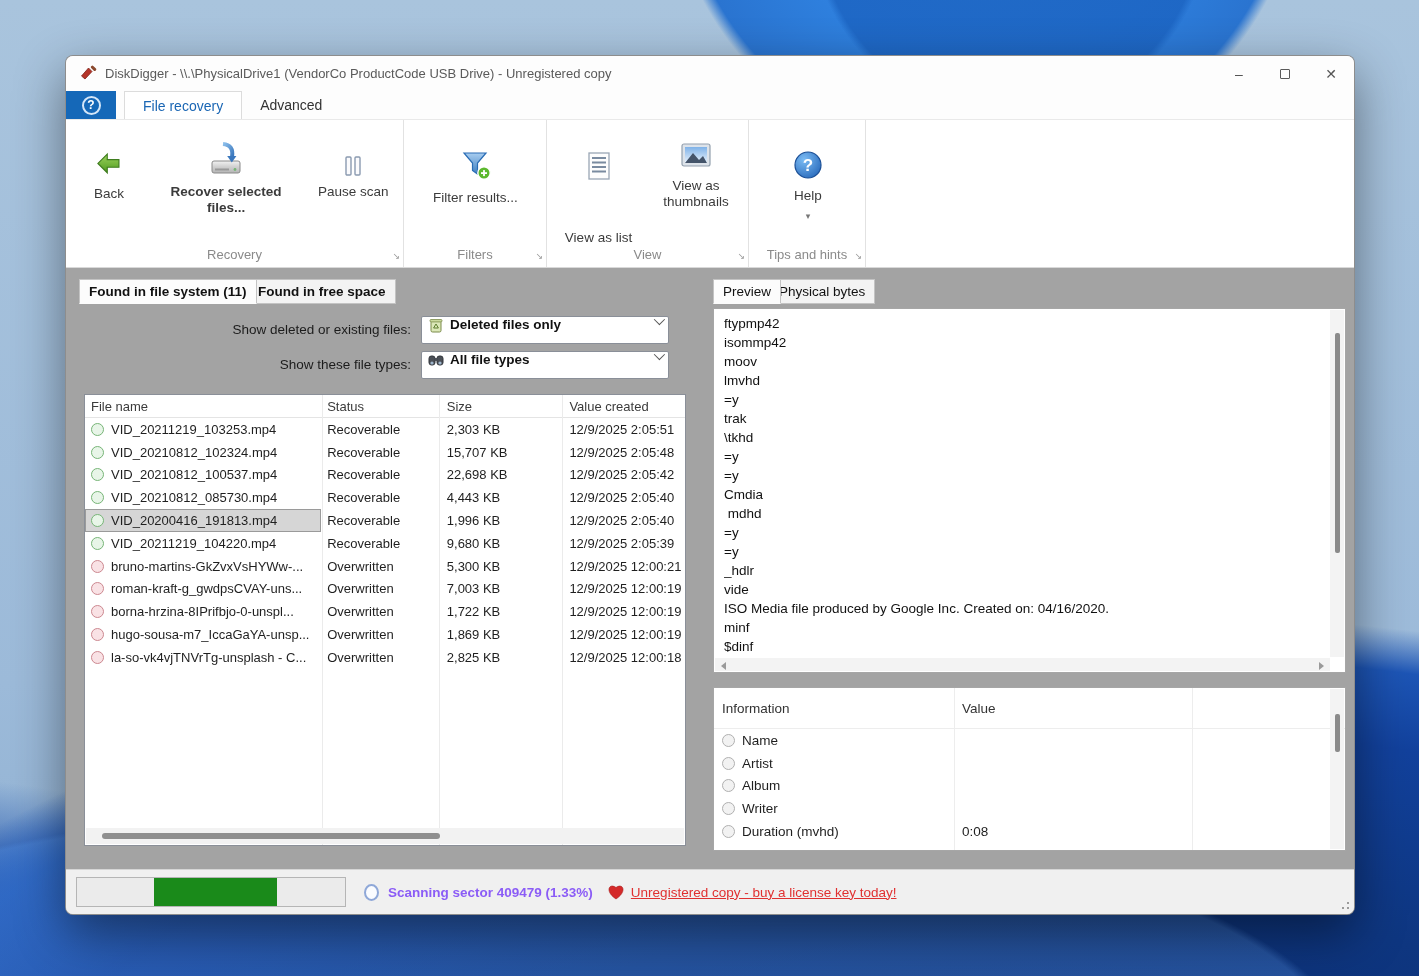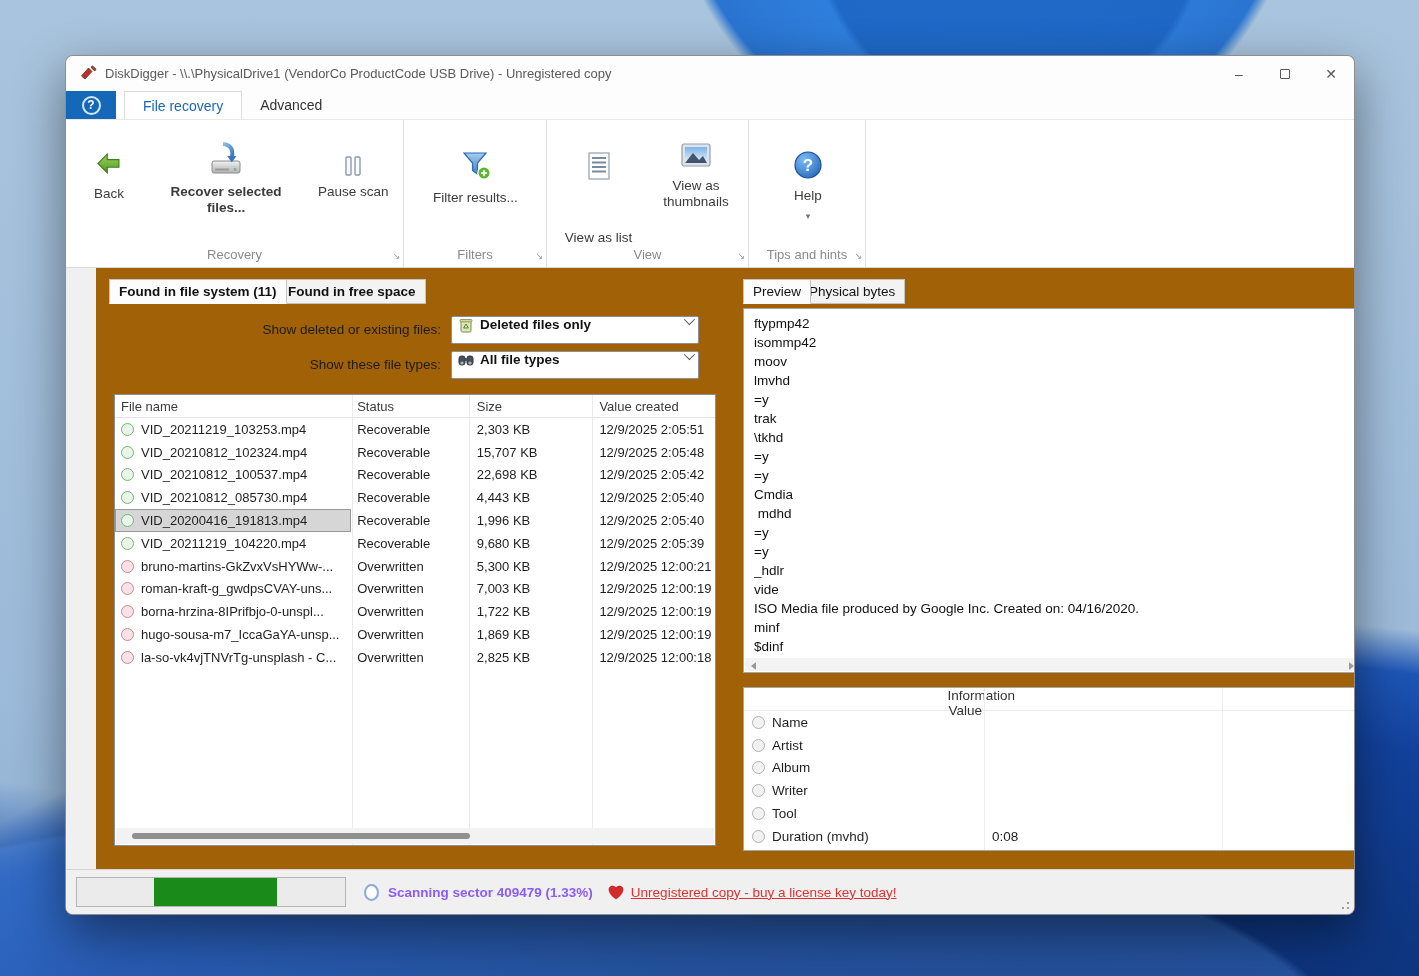--- a/index.html
+++ b/index.html
@@ -52,21 +52,21 @@
   .g-rest{ flex:1; border-right:none;}
   .b-back{ width:70px; margin-left:8px;}
   .b-recover{ width:125px; margin-left:20px;}
   .b-pause{ width:100px; margin-left:15px; padding-top:36px;}
   .b-filter{ width:125px; margin-left:9px;}
   .b-viewlist{ width:95px; margin-left:4px; padding-top:32px;gap:40px;}
   .b-viewthumbs{ width:100px;}
   .b-help{ width:90px; margin-left:14px;}
   .help-arrow{ font-size:9px; color:#777; margin-top:4px;}
   
-  .content{ flex:1; position:relative; background:#a16207;margin-left:30px;}
+  .content{ flex:1; position:relative; background:#a3a3a3;}
   .ptab{ position:absolute; top:11px; height:25px; display:flex; align-items:center; padding:0 9px; font-size:13.5px; color:#111; border:1px solid #c3c3c3; background:#f3f3f3;}
   .ptab.active{ background:#fcfcfc; border-bottom:1px solid #fcfcfc; z-index:2;}
   .ptab.bold{ font-weight:bold;}
   .flabel{ position:absolute; width:300px; text-align:right; font-size:13.5px; color:#1c1c1c;}
   .combo{ position:absolute; left:355px; width:248px; height:28px; background:#fff; border:1px solid #8a8f98; border-radius:2px; display:flex; align-items:flex-start; padding:0 6px; font-size:13.5px; font-weight:bold; color:#111;}
   .combo .cic{ margin-right:6px; flex:none;}
   .combo .chev{ margin-left:auto; width:8px; height:8px; border-right:1.6px solid #555; border-bottom:1.6px solid #555; transform:rotate(45deg) translateY(-2px);}
   
   .ftable{ position:absolute; left:18px; top:126px; width:602px; height:452px; background:#fff; border:1px solid #8a8f98;}
   .colsep{ position:absolute; top:0; bottom:0; width:1px; background:#ebebeb;}
@@ -93,21 +93,21 @@
   .pbox{ position:absolute; left:647px; top:40px; width:633px; height:365px; background:#fff; border:1px solid #a6a6a6; overflow:hidden;}
   .plines{ position:absolute; left:10px; top:5px; right:30px; bottom:16px; overflow:hidden;}
   .pline{ font-size:13.5px; color:#111; line-height:19px; white-space:pre;}
   .vscroll{ position:absolute; right:1px; top:1px; bottom:15px; width:14px; background:#f3f3f3;}
   .vthumb{ position:absolute; left:4.5px; width:5px; border-radius:2px; background:#8a8a8a;}
   .pbox .hbar{ position:absolute; left:1px; right:15px; bottom:1px; height:13px; background:#f3f3f3; }
   .arrow-l{ position:absolute; left:6px; top:3.5px; width:0; height:0; border-top:4px solid transparent; border-bottom:4px solid transparent; border-right:5px solid #9a9a9a;}
   .arrow-r{ position:absolute; right:6px; top:3.5px; width:0; height:0; border-top:4px solid transparent; border-bottom:4px solid transparent; border-left:5px solid #9a9a9a;}
   
   .itable{ position:absolute; left:647px; top:419px; width:633px; height:164px; background:#fff; border:1px solid #a6a6a6; overflow:hidden;}
-  .ihead{ display:flex; height:23px; align-items:center; font-size:13.5px; color:#333; border-bottom:1px solid #ededed;flex-direction:column;}
+  .ihead{ display:flex; height:41px; align-items:center; font-size:13.5px; color:#333; border-bottom:1px solid #ededed;}
   .ih1{ width:240px; padding-left:8px;}
   .ih2{ width:238px; padding-left:8px;}
   .irow{ display:flex; height:22.8px; align-items:center; font-size:13.5px; color:#1f1f1f;}
   .ic1{ width:240px; padding-left:8px; display:flex; align-items:center;}
   .ic2{ width:238px; padding-left:8px;}
   .isep{ position:absolute; top:0; bottom:0; width:1px; background:#ededed;}
   
   .statusbar{ height:45px; flex:none; background:#f0f0f0; border-top:1px solid #d5d5d5; display:flex; align-items:center; padding-left:10px; position:relative;}
   .progress{ width:270px; height:30px; background:#ebebeb; border:1px solid #b5b5b5; position:relative; overflow:hidden; flex:none;}
   .pblock{ position:absolute; left:77px; top:0; bottom:0; width:123px; background:#1a8a1a;}
@@ -496,27 +496,20 @@
           <div class="irow">
             <div class="ic1">
               <span class="dot gray"></span>
               <span>Writer</span>
             </div>
             <div class="ic2"></div>
           </div>
           <div class="irow">
             <div class="ic1">
               <span class="dot gray"></span>
-              <span>Tool</span>
-            </div>
-            <div class="ic2"></div>
-          </div>
-          <div class="irow">
-            <div class="ic1">
-              <span class="dot gray"></span>
               <span>Duration (mvhd)</span>
             </div>
             <div class="ic2">0:08</div>
           </div>
         </div>
       <div class="vscroll" style="bottom:1px;">
         <div class="vthumb" style="top:25px; height:38px;"></div>
       </div>
     </div>
   </div>

